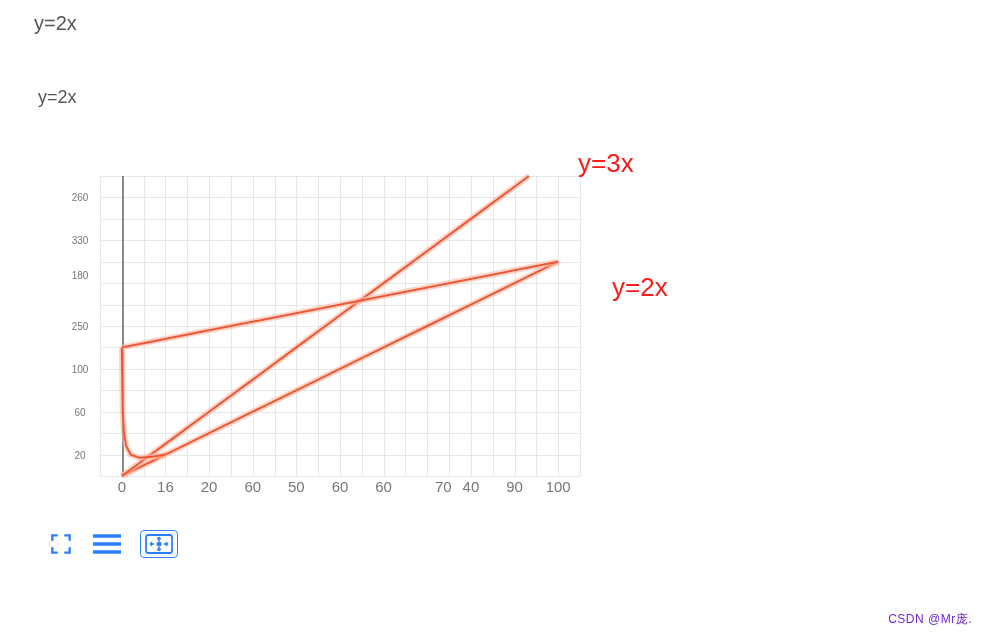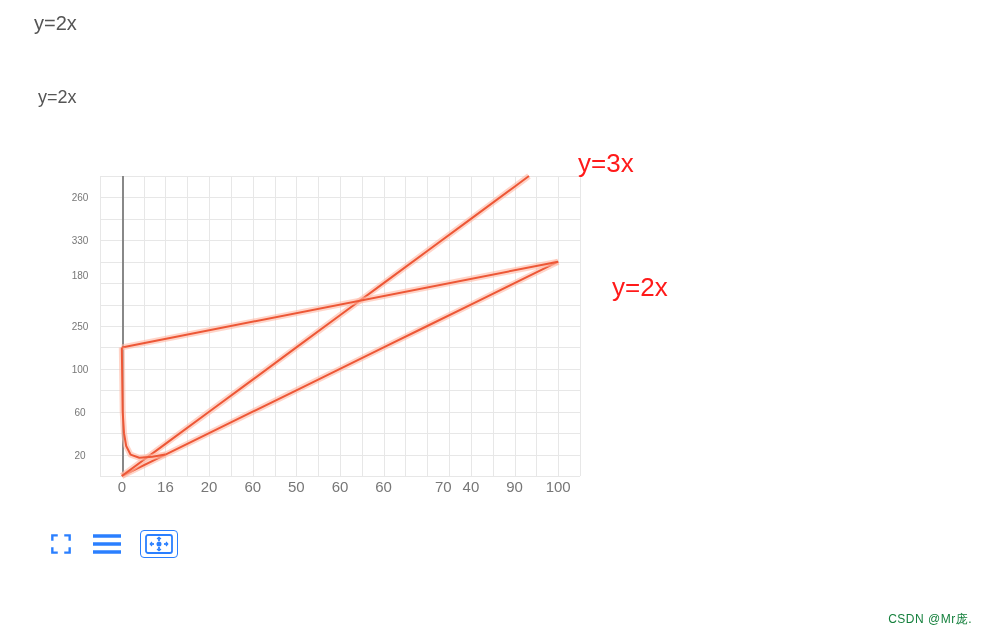--- a/index.html
+++ b/index.html
@@ -122,21 +122,21 @@
   .tool-icon.active {
     border: 1px solid #2a7fff;
     border-radius: 4px;
     padding: 3px 4px;
   }
   .watermark {
     position: absolute;
     right: 14px;
     bottom: 12px;
     font-size: 12px;
-    color: #15803d;
+    color: #6d28d9;
     letter-spacing: 0.5px;
   }
 </style>
 </head>
 <body>
 
 <div class="header">y=2x</div>
 <div class="subtitle">y=2x</div>
 
 <div class="chart-wrap">

